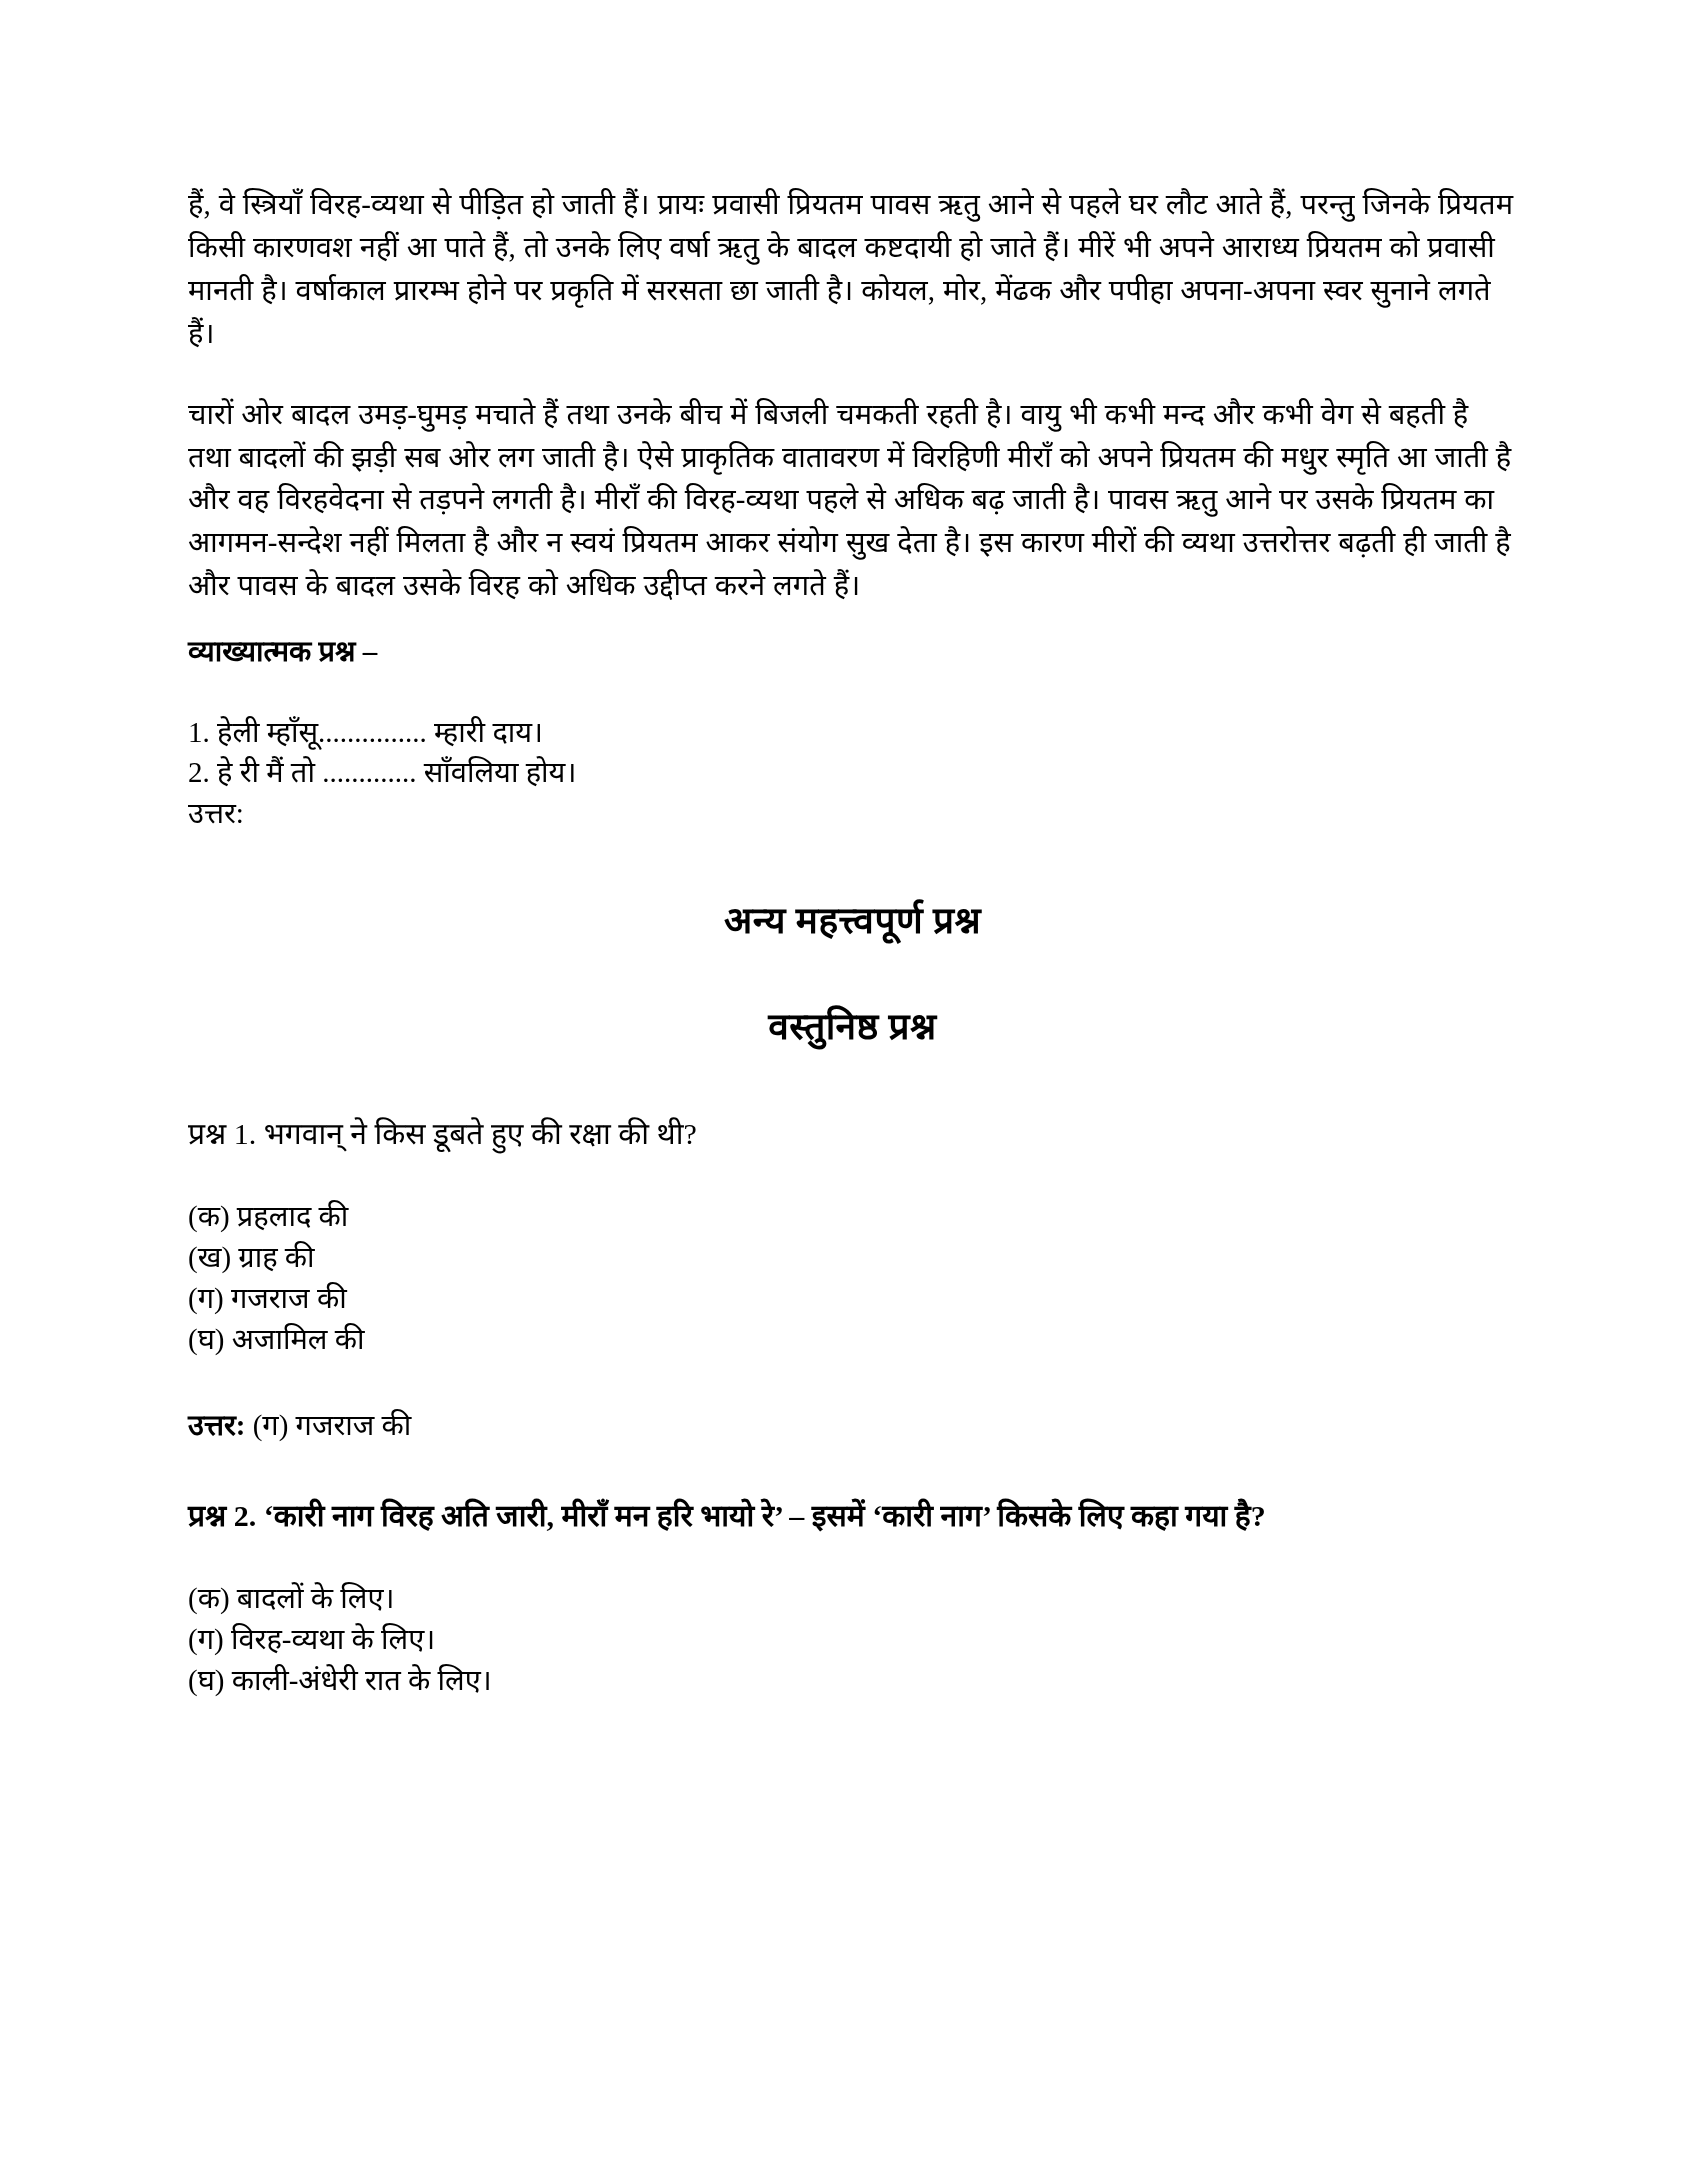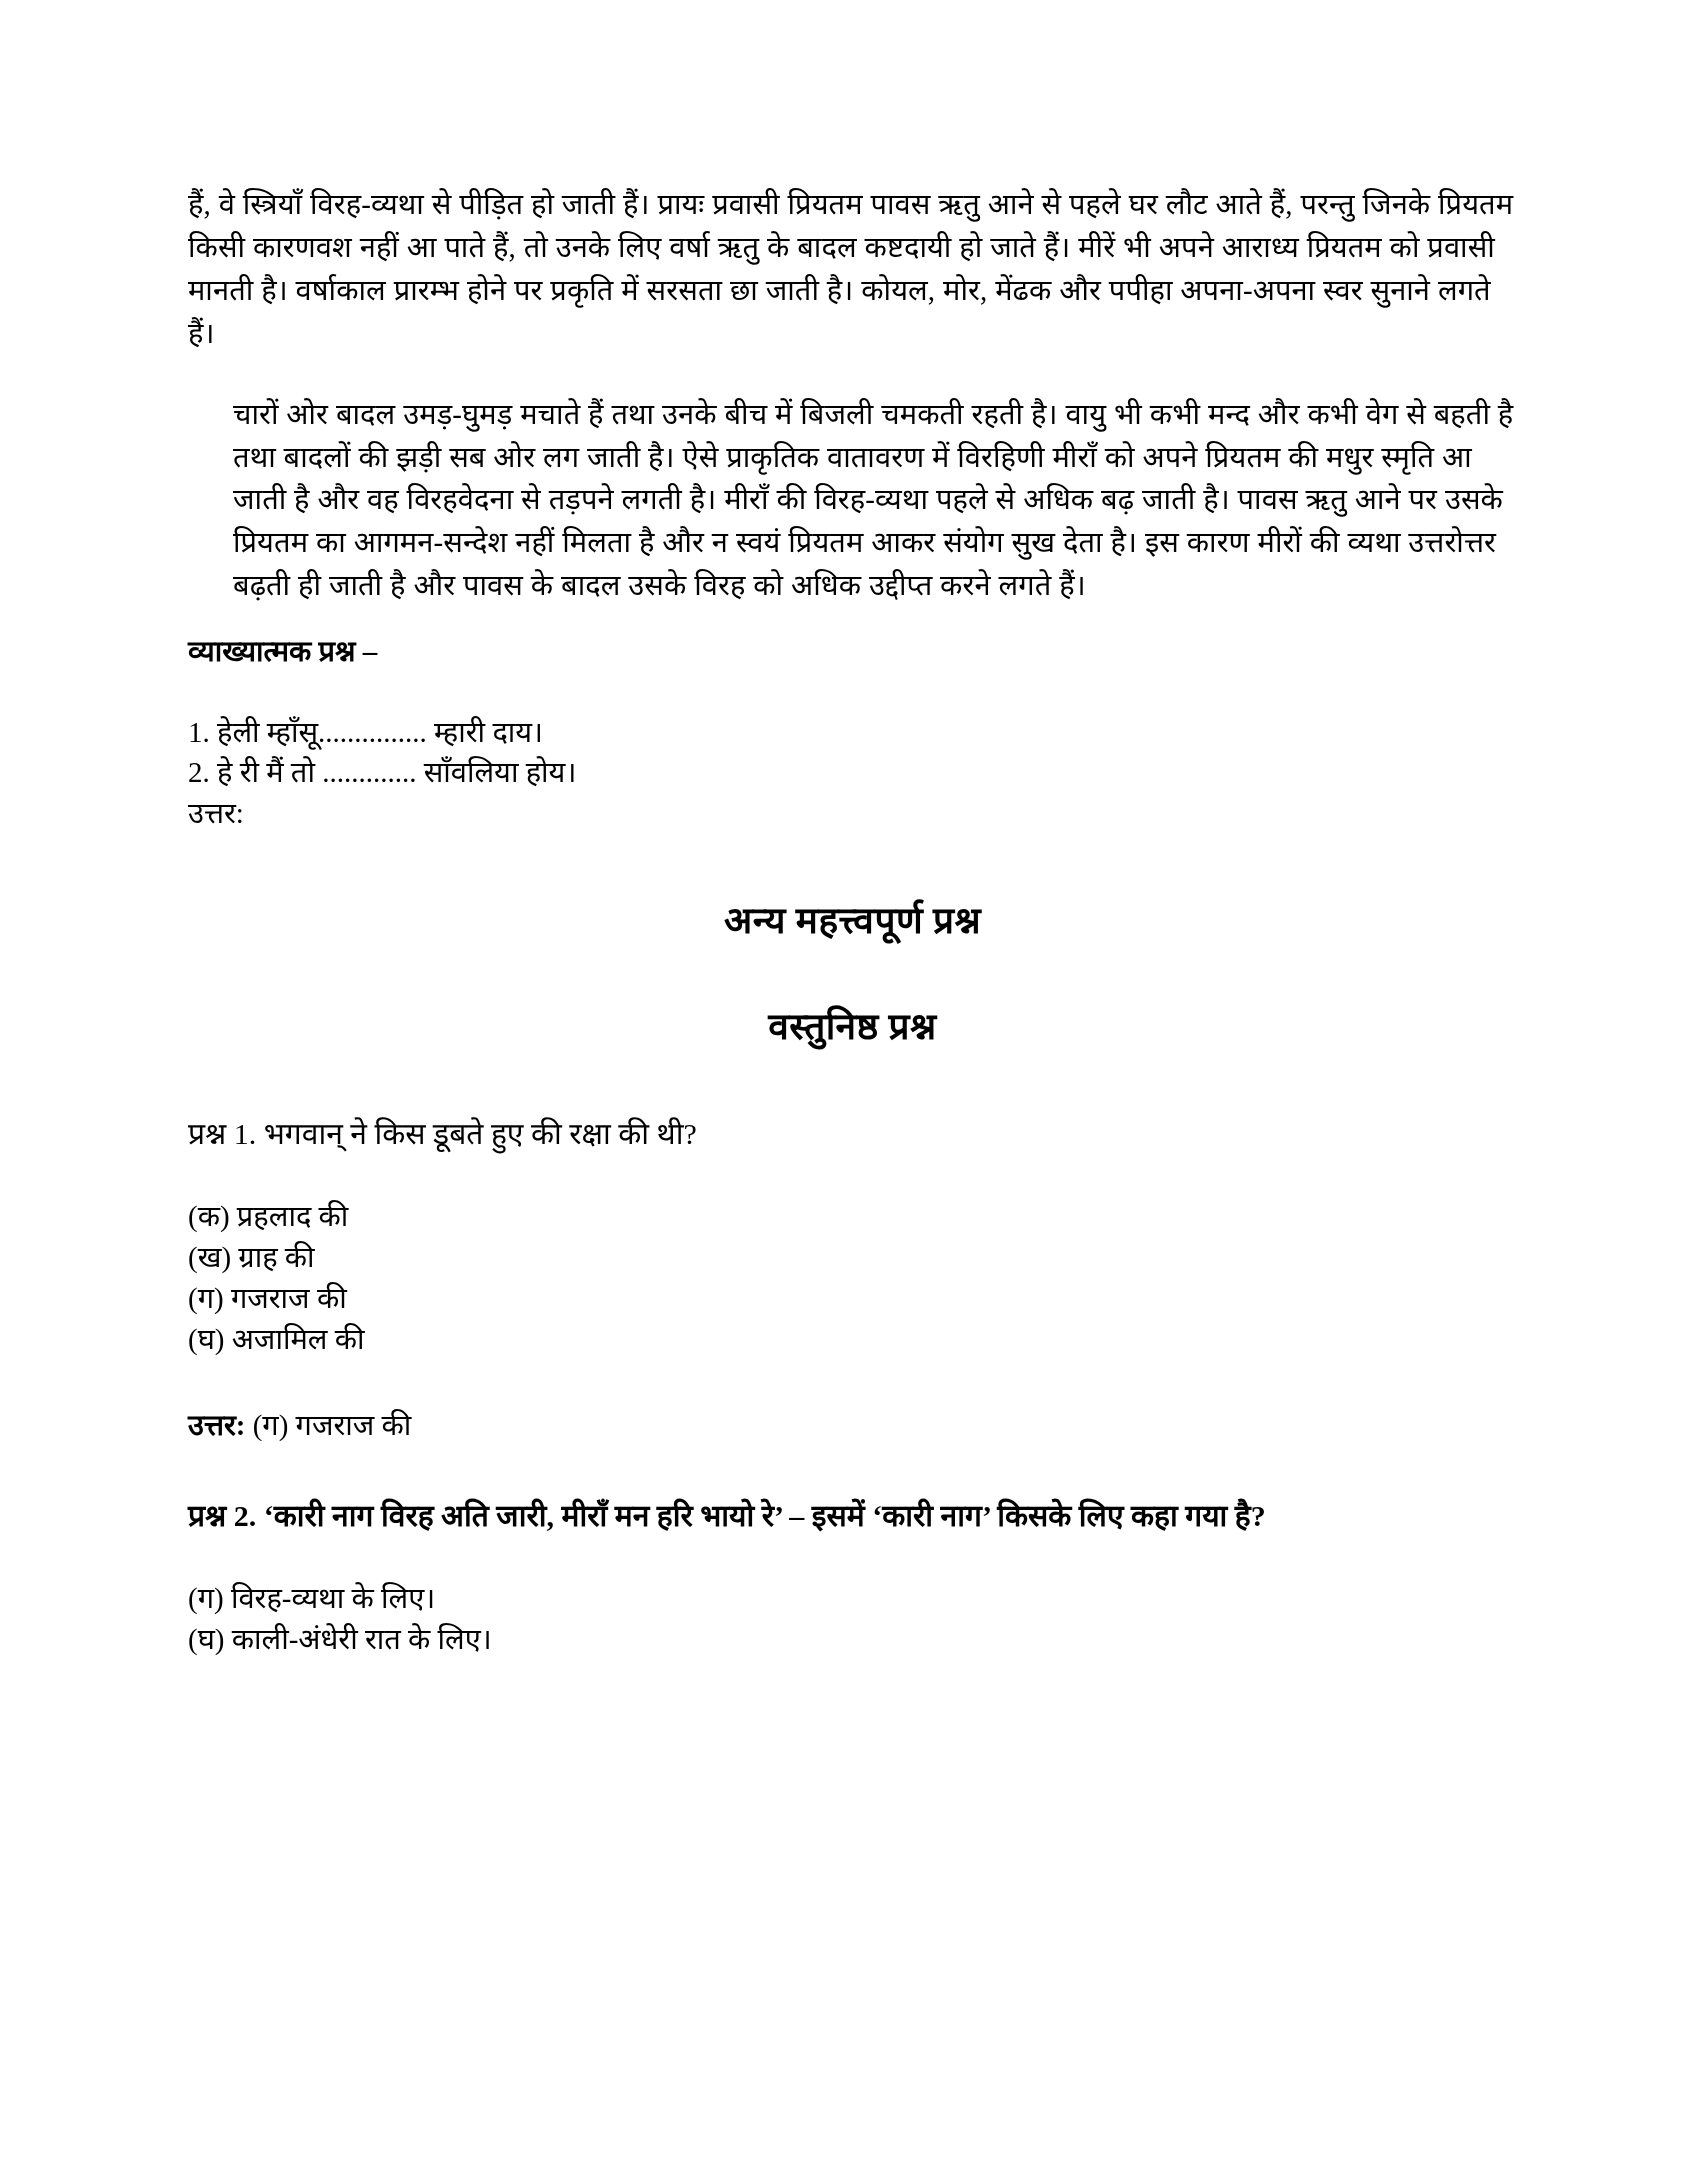--- a/index.html
+++ b/index.html
@@ -24,21 +24,20 @@
     text-align: left;
     margin: 0 0 0 0;
     letter-spacing: 0.1px;
     word-spacing: 0.5px;
   }
   .para {
     margin: 0 0 38px 0;
   }
   .para.tight {
     margin-bottom: 0;
-    margin-left: 45px;
   }
   .section-label {
     font-size: 29px;
     font-weight: bold;
     margin: 24px 0 40px 0;
     line-height: 1.4;
   }
   .qlist {
     font-size: 29px;
     line-height: 1.40;
@@ -127,18 +126,19 @@
     <div>(ख) ग्राह की</div>
     <div>(ग) गजराज की</div>
     <div>(घ) अजामिल की</div>
   </div>
 
   <div class="answer-line"><b>उत्तर:</b><span> (ग) गजराज की</span></div>
 
   <div class="q2-head">प्रश्न 2. ‘कारी नाग विरह अति जारी, मीराँ मन हरि भायो रे’ – इसमें ‘कारी नाग’ किसके लिए कहा गया है?</div>
 
   <div class="options">
+    <div>(क) बादलों के लिए।</div>
     <div>(ग) विरह-व्यथा के लिए।</div>
     <div>(घ) काली-अंधेरी रात के लिए।</div>
   </div>
 
 </div>
 
 
 </body></html>

